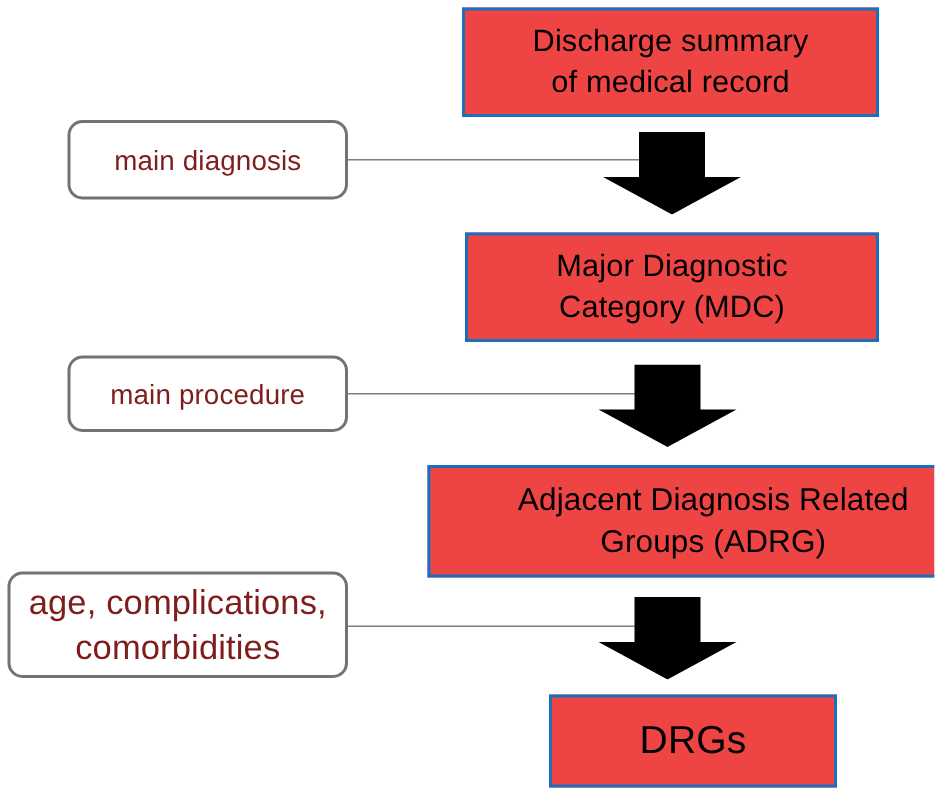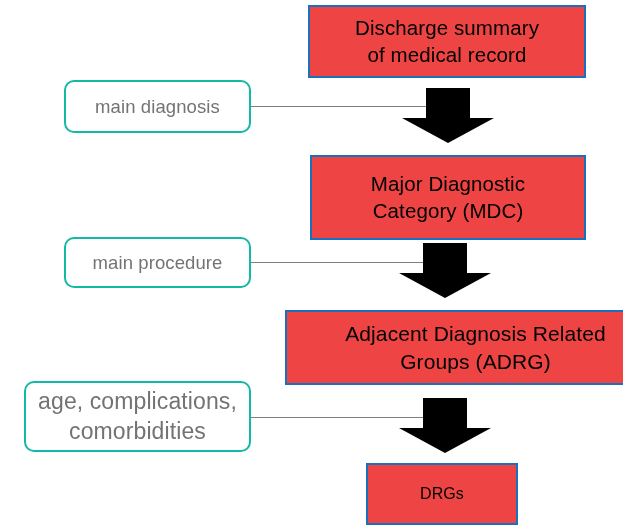--- a/index.html
+++ b/index.html
@@ -34,31 +34,30 @@
     line-height: 1.30;
     letter-spacing: 0.1px;
     white-space: pre-line;
   }
 
   
   .round-box {
     position: absolute;
     box-sizing: border-box;
     background: #ffffff;
-    border: 2px solid #14b8a6;
+    border: 2px solid #737373;
     border-radius: 10px;
     display: flex;
     align-items: center;
     justify-content: center;
     text-align: center;
-    color: #737373;
+    color: #7f1d1d;
     line-height: 1.28;
     letter-spacing: 0.1px;
     white-space: pre-line;
-    margin-left: 19px;
   }
 
   
   .connector {
     position: absolute;
     height: 0;
     border-top: 1.6px solid #7F7F7F;
   }
 
   
@@ -79,21 +78,21 @@
   <div class="connector" style="left:232px; top:106px; width:218px;"></div>
 
   <div class="round-box" style="left:45px; top:80px; width:187px; height:53px; font-size:18.5px;">main diagnosis</div>
 
   <span class="block-arrow" style="left:402px; top:88px; width:92px; height:55px;">
     <svg width="92" height="55" viewBox="0 0 92 55" xmlns="http://www.w3.org/2000/svg">
       <polygon points="24,0 68,0 68,30 92,30 46,55 0,30 24,30" fill="#000000"></polygon>
     </svg>
   </span>
 
-  <div class="rect-box" style="left:310px; top:155px; width:276px; height:85px; font-size:20.5px;">Major Diagnostic
+  <div class="rect-box" style="left:310px; top:155px; width:276px; height:73px; font-size:20.5px;">Major Diagnostic
 Category (MDC)</div>
 
   <div class="connector" style="left:232px; top:262px; width:218px;"></div>
 
   <div class="round-box" style="left:45px; top:237px; width:187px; height:51px; font-size:18.5px;">main procedure</div>
 
   <span class="block-arrow" style="left:399px; top:243px; width:92px; height:55px;">
     <svg width="92" height="55" viewBox="0 0 92 55" xmlns="http://www.w3.org/2000/svg">
       <polygon points="24,0 68,0 68,30 92,30 46,55 0,30 24,30" fill="#000000"></polygon>
     </svg>
@@ -106,15 +105,15 @@
 
   <div class="round-box" style="left:5px; top:381px; width:227px; height:71px; font-size:23px;">age, complications,
 comorbidities</div>
 
   <span class="block-arrow" style="left:399px; top:398px; width:92px; height:55px;">
     <svg width="92" height="55" viewBox="0 0 92 55" xmlns="http://www.w3.org/2000/svg">
       <polygon points="24,0 68,0 68,30 92,30 46,55 0,30 24,30" fill="#000000"></polygon>
     </svg>
   </span>
 
-  <div class="rect-box" style="left:366px; top:463px; width:152px; height:62px; font-size:16px;">DRGs</div>
+  <div class="rect-box" style="left:366px; top:463px; width:192px; height:62px; font-size:26px;">DRGs</div>
 
 </div>
 
 </body></html>

